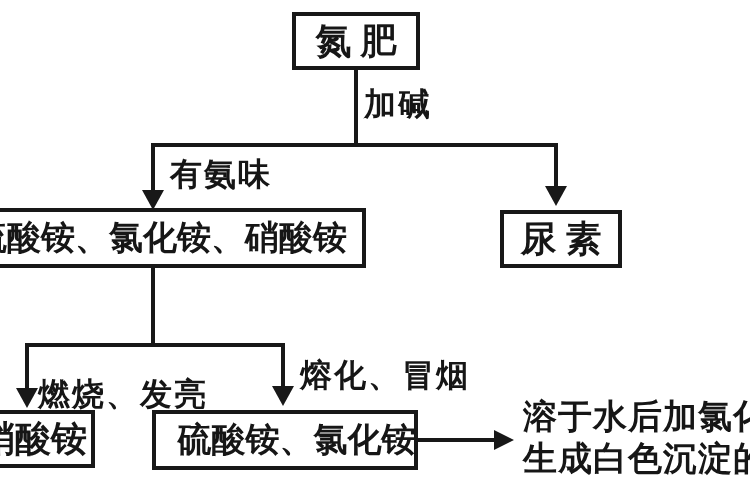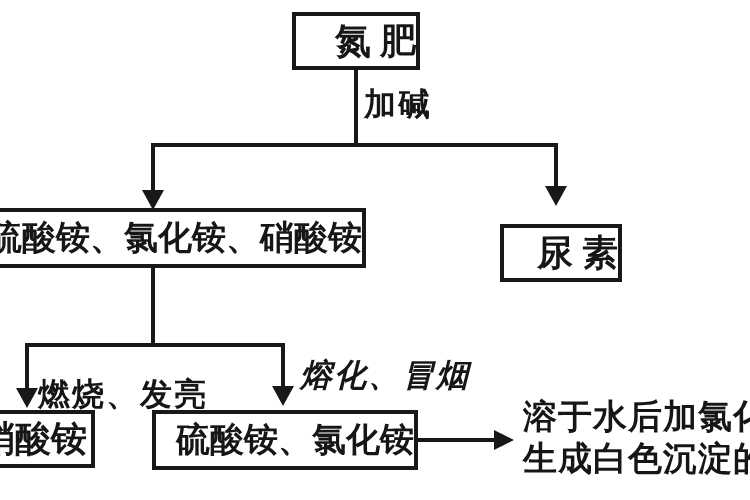--- a/index.html
+++ b/index.html
@@ -16,21 +16,21 @@
     font-family: "Liberation Serif", "DejaVu Serif", serif;
     color: #1a1a1a;
     filter: blur(0.3px) contrast(1.04);
   }
   .node-box {
     position: absolute;
     border: 4px solid #1c1c1c;
     box-sizing: border-box;
     display: flex;
     align-items: center;
-    justify-content: flex-end;
+    justify-content: center;
     font-weight: 700;
     white-space: nowrap;
     background: transparent;
     line-height: 1;
   }
   .edge-label {
     position: absolute;
     font-weight: 700;
     white-space: nowrap;
     line-height: 1;
@@ -77,44 +77,45 @@
   </div>
 
   <div class="line" style="left:354px; top:70px; width:4px; height:75px;"></div>
 
   <div class="edge-label" style="left:364px; top:88px;">加碱</div>
 
   <div class="line" style="left:151px; top:143px; width:407px; height:4px;"></div>
 
   <div class="line" style="left:151px; top:143px; width:4px; height:50px;"></div>
   <div class="arrow-down" style="left:142px; top:190px;"></div>
+  <div class="edge-label" style="left:170px; top:158px;">有氨味</div>
 
   <div class="line" style="left:554px; top:143px; width:4px; height:44px;"></div>
   <div class="arrow-down" style="left:545px; top:186px;"></div>
 
   <div class="node-box" style="left:-46px; top:208px; width:412px; height:60px; font-size:34px;">
     <span>硫酸铵、氯化铵、硝酸铵</span>
   </div>
 
-  <div class="node-box" style="left:500px; top:224px; width:122px; height:58px; font-size:36px;">
+  <div class="node-box" style="left:500px; top:210px; width:122px; height:58px; font-size:36px;">
     <span>尿 素</span>
   </div>
 
   <div class="line" style="left:151px; top:268px; width:4px; height:79px;"></div>
 
 
   <div class="line" style="left:25px; top:343px; width:260px; height:4px;"></div>
 
   <div class="line" style="left:25px; top:343px; width:4px; height:47px;"></div>
   <div class="arrow-down" style="left:16px; top:388px;"></div>
   <div class="edge-label" style="left:38px; top:378px;">燃烧、发亮</div>
 
   <div class="line" style="left:281px; top:343px; width:4px; height:45px;"></div>
   <div class="arrow-down" style="left:272px; top:386px;"></div>
-  <div class="edge-label" style="left:300px; top:359px;font-style:italic;">熔化、冒烟</div>
+  <div class="edge-label" style="left:300px; top:359px;">熔化、冒烟</div>
 
   <div class="node-box" style="left:-62px; top:410px; width:157px; height:58px; font-size:36px; justify-content:flex-end; padding-right:4px;">
     <span>硝酸铵</span>
   </div>
 
   <div class="node-box" style="left:152px; top:410px; width:266px; height:60px; font-size:34px;padding-left:23px;">
     <span>硫酸铵、氯化铵</span>
   </div>
 
   <div class="line" style="left:418px; top:438px; width:78px; height:4px;"></div>

